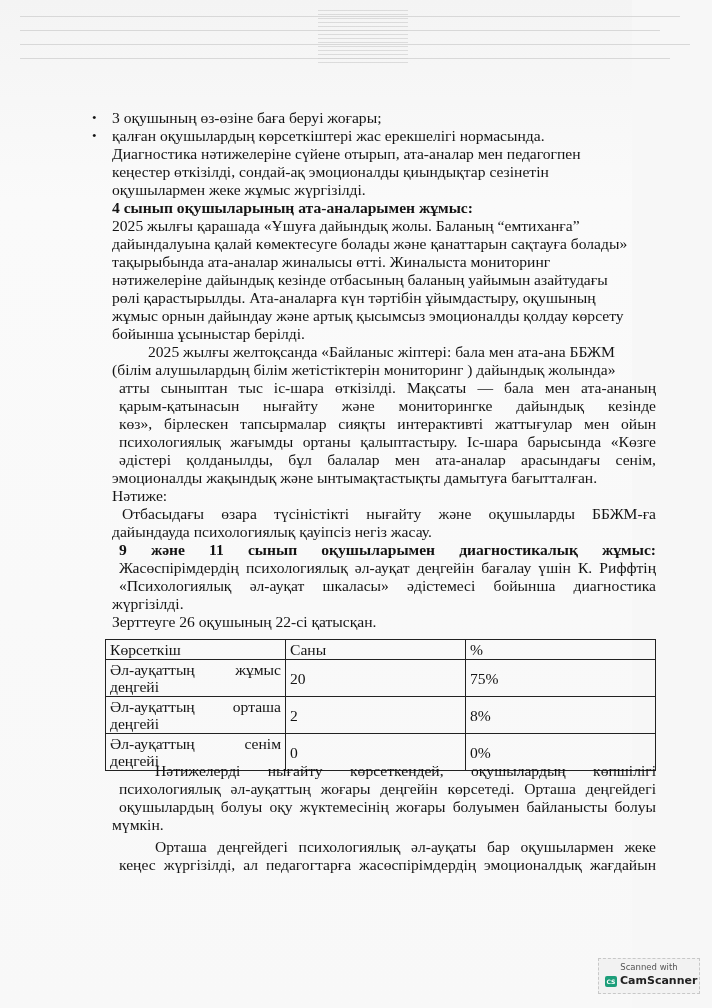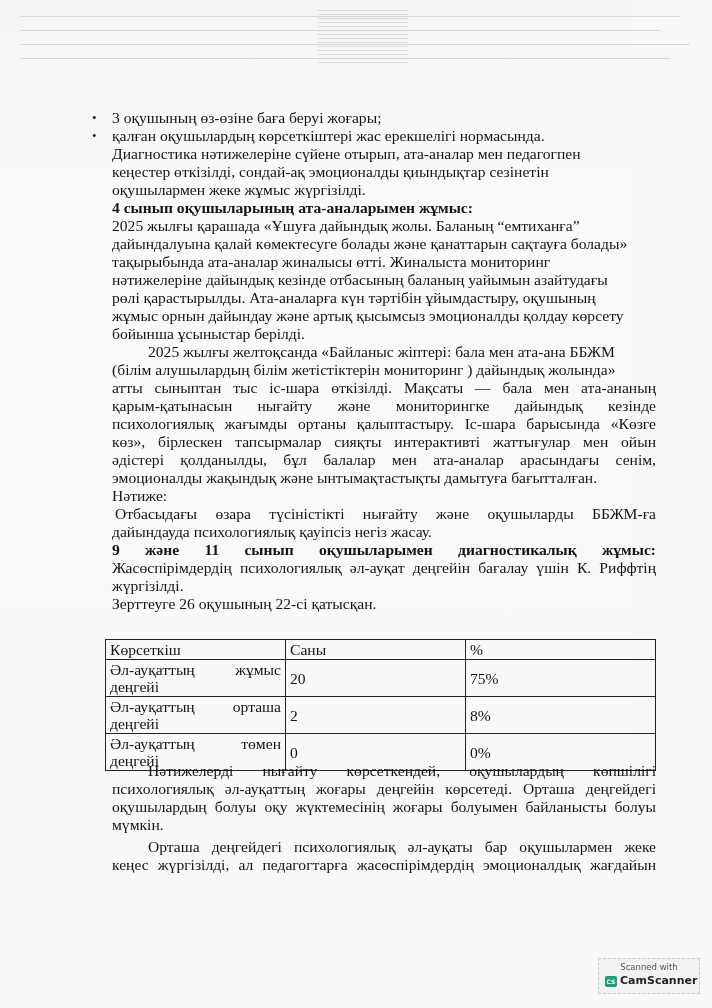--- a/index.html
+++ b/index.html
@@ -23,21 +23,21 @@
     .faded-header .stamp {
       position: absolute; left: 318px; top: 8px; width: 90px; height: 55px;
       background: repeating-linear-gradient(0deg, #d0d0d0 0 1px, transparent 1px 4px);
       opacity: 0.7;
     }
     .content {
       position: absolute; left: 112px; top: 109px; width: 544px;
       font-size: 15.6px; line-height: 18px;
     }
     .line { white-space: nowrap; }
-    .just { text-align: justify; text-align-last: justify; white-space: normal; }
+    .just { text-align: justify; text-align-last: justify; white-space: normal; margin-left: 7px; }
     .bold { font-weight: bold; }
     .indent { padding-left: 36px; }
     .bullet-list { margin: 0; padding: 0; list-style: none; }
     .bullet-list li { position: relative; }
     .bullet-list li::before {
       content: "•"; position: absolute; left: -20px; top: 0; font-size: 13px;
     }
     table.results {
       position: absolute; left: 105px; top: 639px; width: 551px;
       border-collapse: collapse; font-size: 15.6px; line-height: 17px;
@@ -102,36 +102,37 @@
       <div class="line">рөлі қарастырылды. Ата-аналарға күн тәртібін ұйымдастыру, оқушының</div>
       <div class="line">жұмыс орнын дайындау және артық қысымсыз эмоционалды қолдау көрсету</div>
       <div class="line">бойынша ұсыныстар берілді.</div>
     </div>
 
     <div>
       <div class="line indent">2025 жылғы желтоқсанда «Байланыс жіптері: бала мен ата-ана ББЖМ</div>
       <div class="line">(білім алушылардың  білім жетістіктерін мониторинг ) дайындық жолында»</div>
       <div class="just">атты сыныптан тыс іс-шара өткізілді. Мақсаты — бала мен ата-ананың</div>
       <div class="just">қарым-қатынасын нығайту және мониторингке дайындық кезінде</div>
+      <div class="just">көз», бірлескен тапсырмалар сияқты интерактивті жаттығулар мен ойын</div>
       <div class="just">психологиялық жағымды ортаны қалыптастыру. Іс-шара барысында «Көзге</div>
-      <div class="just">көз», бірлескен тапсырмалар сияқты интерактивті жаттығулар мен ойын</div>
       <div class="just">әдістері қолданылды, бұл балалар мен ата-аналар арасындағы сенім,</div>
       <div class="line">эмоционалды жақындық және ынтымақтастықты дамытуға бағытталған.</div>
     </div>
 
     <div class="line">Нәтиже:</div>
     <div>
       <div class="just" style="padding-left:3px;">Отбасыдағы өзара түсіністікті нығайту және оқушыларды ББЖМ-ға</div>
       <div class="line">дайындауда психологиялық қауіпсіз негіз жасау.</div>
     </div>
 
     <div class="just bold">9 және 11 сынып оқушыларымен диагностикалық жұмыс:</div>
 
     <div>
       <div class="just">Жасөспірімдердің психологиялық әл-ауқат деңгейін бағалау үшін К. Риффтің</div>
+      <div class="just">«Психологиялық әл-ауқат шкаласы» әдістемесі бойынша диагностика</div>
       <div class="line">жүргізілді.</div>
     </div>
 
     <div class="line">Зерттеуге 26 оқушының 22-сі қатысқан.</div>
   </div>
 
   <table class="results">
     <tbody>
         <tr>
       <td class="c1">Көрсеткіш</td>
@@ -149,21 +150,21 @@
     <tr>
       <td class="c1">
         <div class="label-top">Әл-ауқаттың орташа</div>
         <div>деңгейі</div>
       </td>
       <td class="c2">2</td>
       <td>8%</td>
     </tr>
     <tr>
       <td class="c1">
-        <div class="label-top">Әл-ауқаттың төмен</div>
+        <div class="label-top">Әл-ауқаттың сенім</div>
         <div>деңгейі</div>
       </td>
       <td class="c2">0</td>
       <td>0%</td>
     </tr>
   </tbody>
     </table>
 
   <div class="content" style="top:762px;">
     <div>

